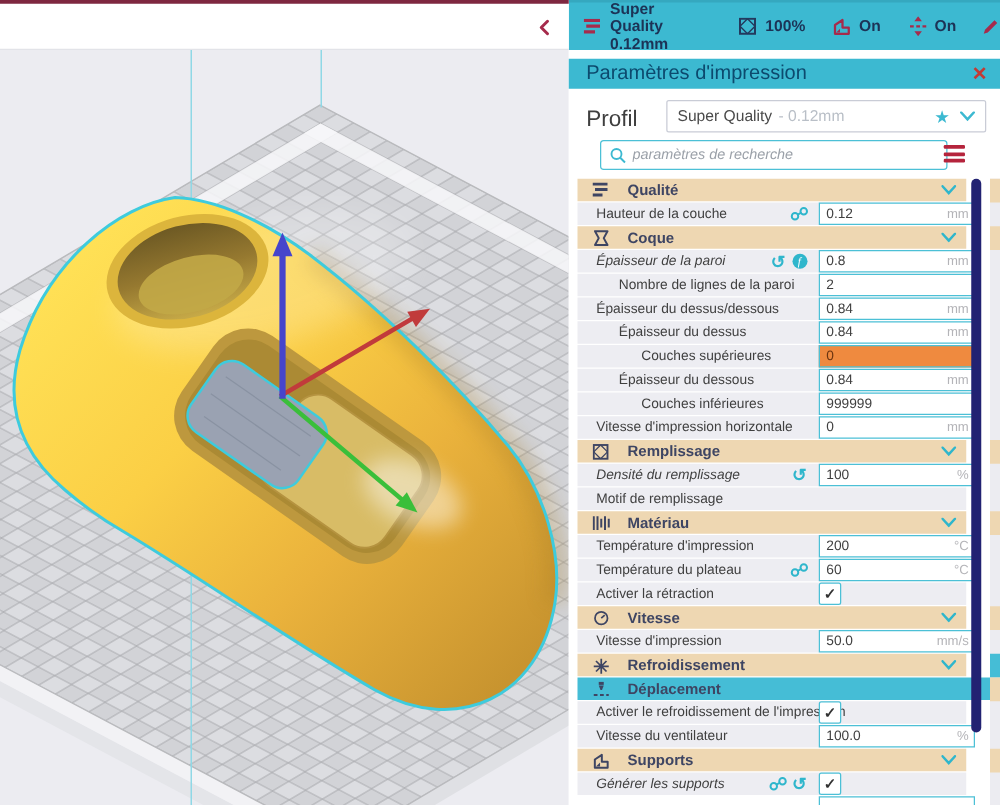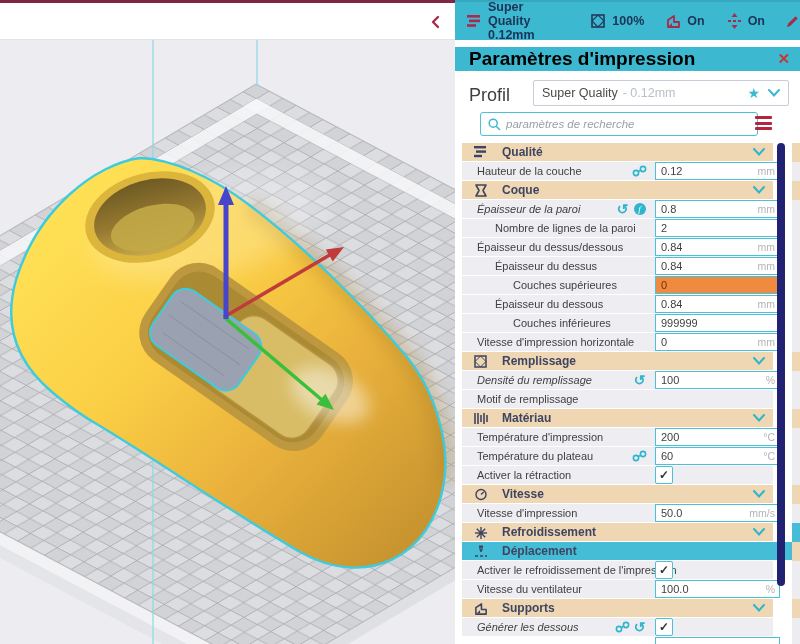--- a/index.html
+++ b/index.html
@@ -10,21 +10,21 @@
   #left-topbar { position:absolute; left:0; top:0; width:455px; height:40px; background:#ffffff; border-top:3px solid #7e2740; border-bottom:1px solid #e2e3e8; z-index:3; }
   #collapse-btn { position:absolute; right:10px; top:10px; width:18px; height:18px; cursor:pointer; }
   #viewport { position:absolute; left:0; top:40px; width:455px; height:604px; background:#ececf1; overflow:hidden; }
 
   
   #panel { position:absolute; left:455px; top:0; width:345px; height:644px; background:#ffffff;padding-left:36px; }
   #top-toolbar { position:absolute; left:0; top:0; width:345px; height:40px; background:#3cb9d1; border-top:2px solid #35a8bf; display:flex; align-items:center; color:#1c3356; font-size:12.5px; font-weight:bold; }
   #top-toolbar .sp { flex:0 0 auto; }
   .tb-label { margin:0 4px 0 6px; }
   #panel-header { position:absolute; left:0; top:47px; width:345px; height:24px; background:#3cb9d1; display:flex; align-items:center; }
-  #panel-title { margin-left:14px; font-size:19px; font-weight:bold; color:#000000; }
+  #panel-title { margin-left:14px; font-size:16px; font-weight:normal; color:#0c4a6e; }
   #close-x { position:absolute; right:10px; top:3px; font-size:15px; font-weight:bold; color:#c33a34; cursor:pointer; }
 
   #profil-row { position:absolute; left:0; top:78px; width:345px; height:30px; }
   #profil-label { position:absolute; left:14px; top:7px; font-size:18px; color:#3f3f3f; }
   #profil-combo { position:absolute; left:78px; top:2px; width:256px; height:26px; background:#fff; border:1px solid #c9ccd6; border-radius:2px; font-size:12.5px; display:flex; align-items:center; cursor:pointer; }
   #profil-combo .name { margin-left:8px; color:#4a4a4a;text-align:center; }
   #profil-combo .suffix { margin-left:5px; color:#b9bfc7; }
   #profil-star { position:absolute; right:28px; top:4px; color:#3cb9d1; font-size:14px; cursor:pointer; }
   #profil-chev { position:absolute; right:8px; top:8px; }
 
@@ -502,21 +502,21 @@
               <path d="M2,13 L2,6 L8,2 L8,8 L13,8 L13,13 Z" fill="none" stroke="#3e4563" stroke-width="1.7" stroke-linejoin="round"></path>
               <path d="M3,12 L6.5,8.5 L6.5,12 Z" fill="#3e4563"></path>
             </svg>
           </span>
     <span class="sec-title">Supports</span>
     <svg class="sec-chev" width="12" height="8" viewBox="0 0 12 8">
       <polyline points="1,1 6,6.5 11,1" fill="none" stroke="#2fb6cc" stroke-width="2" stroke-linecap="round"></polyline>
     </svg>
   </div>
         <div class="srow">
-    <span class="lbl it" style="margin-left: 15px;">Générer les dessous</span>
+    <span class="lbl it" style="margin-left: 15px;">Générer les supports</span>
     <span class="icons">
             <span class="ric">
               <svg width="15" height="12" viewBox="0 0 15 12">
                 <g fill="none" stroke="#2fb6cc" stroke-width="1.6">
                   <circle cx="4" cy="8" r="2.6"></circle>
                   <circle cx="11" cy="4" r="2.6"></circle>
                   <line x1="5.8" y1="6.9" x2="9.2" y2="5"></line>
                 </g>
               </svg>
             </span>

